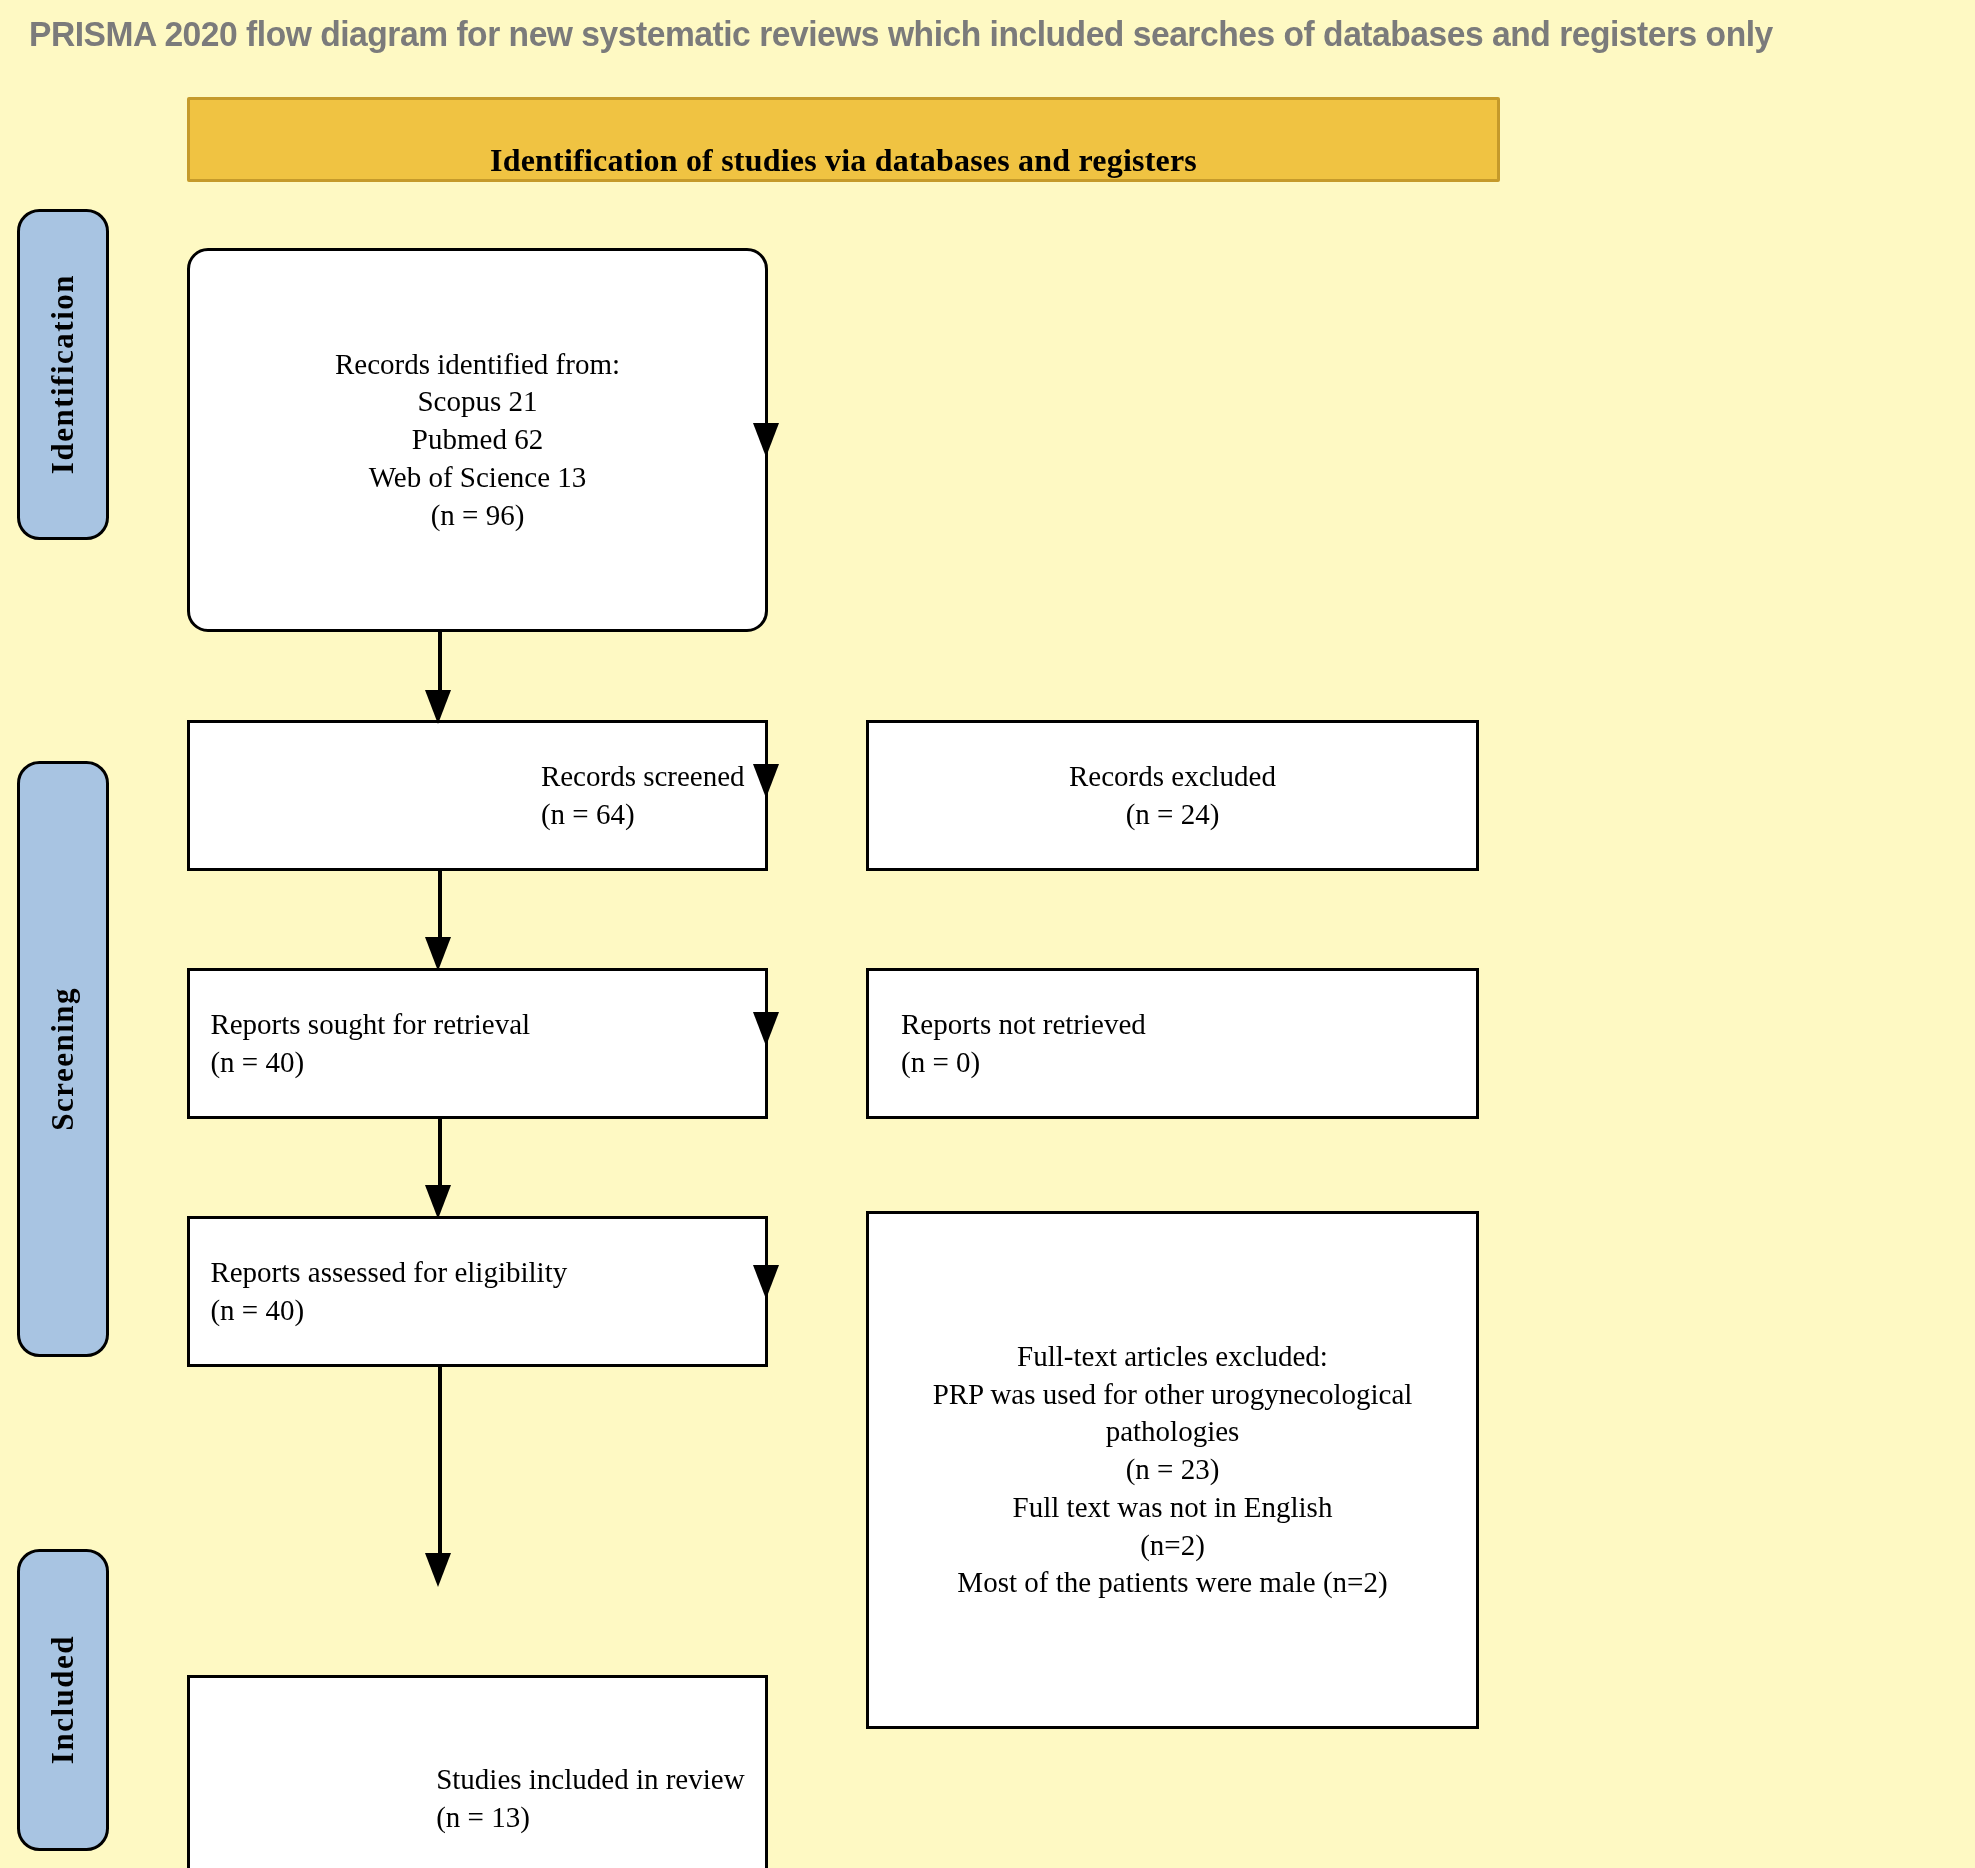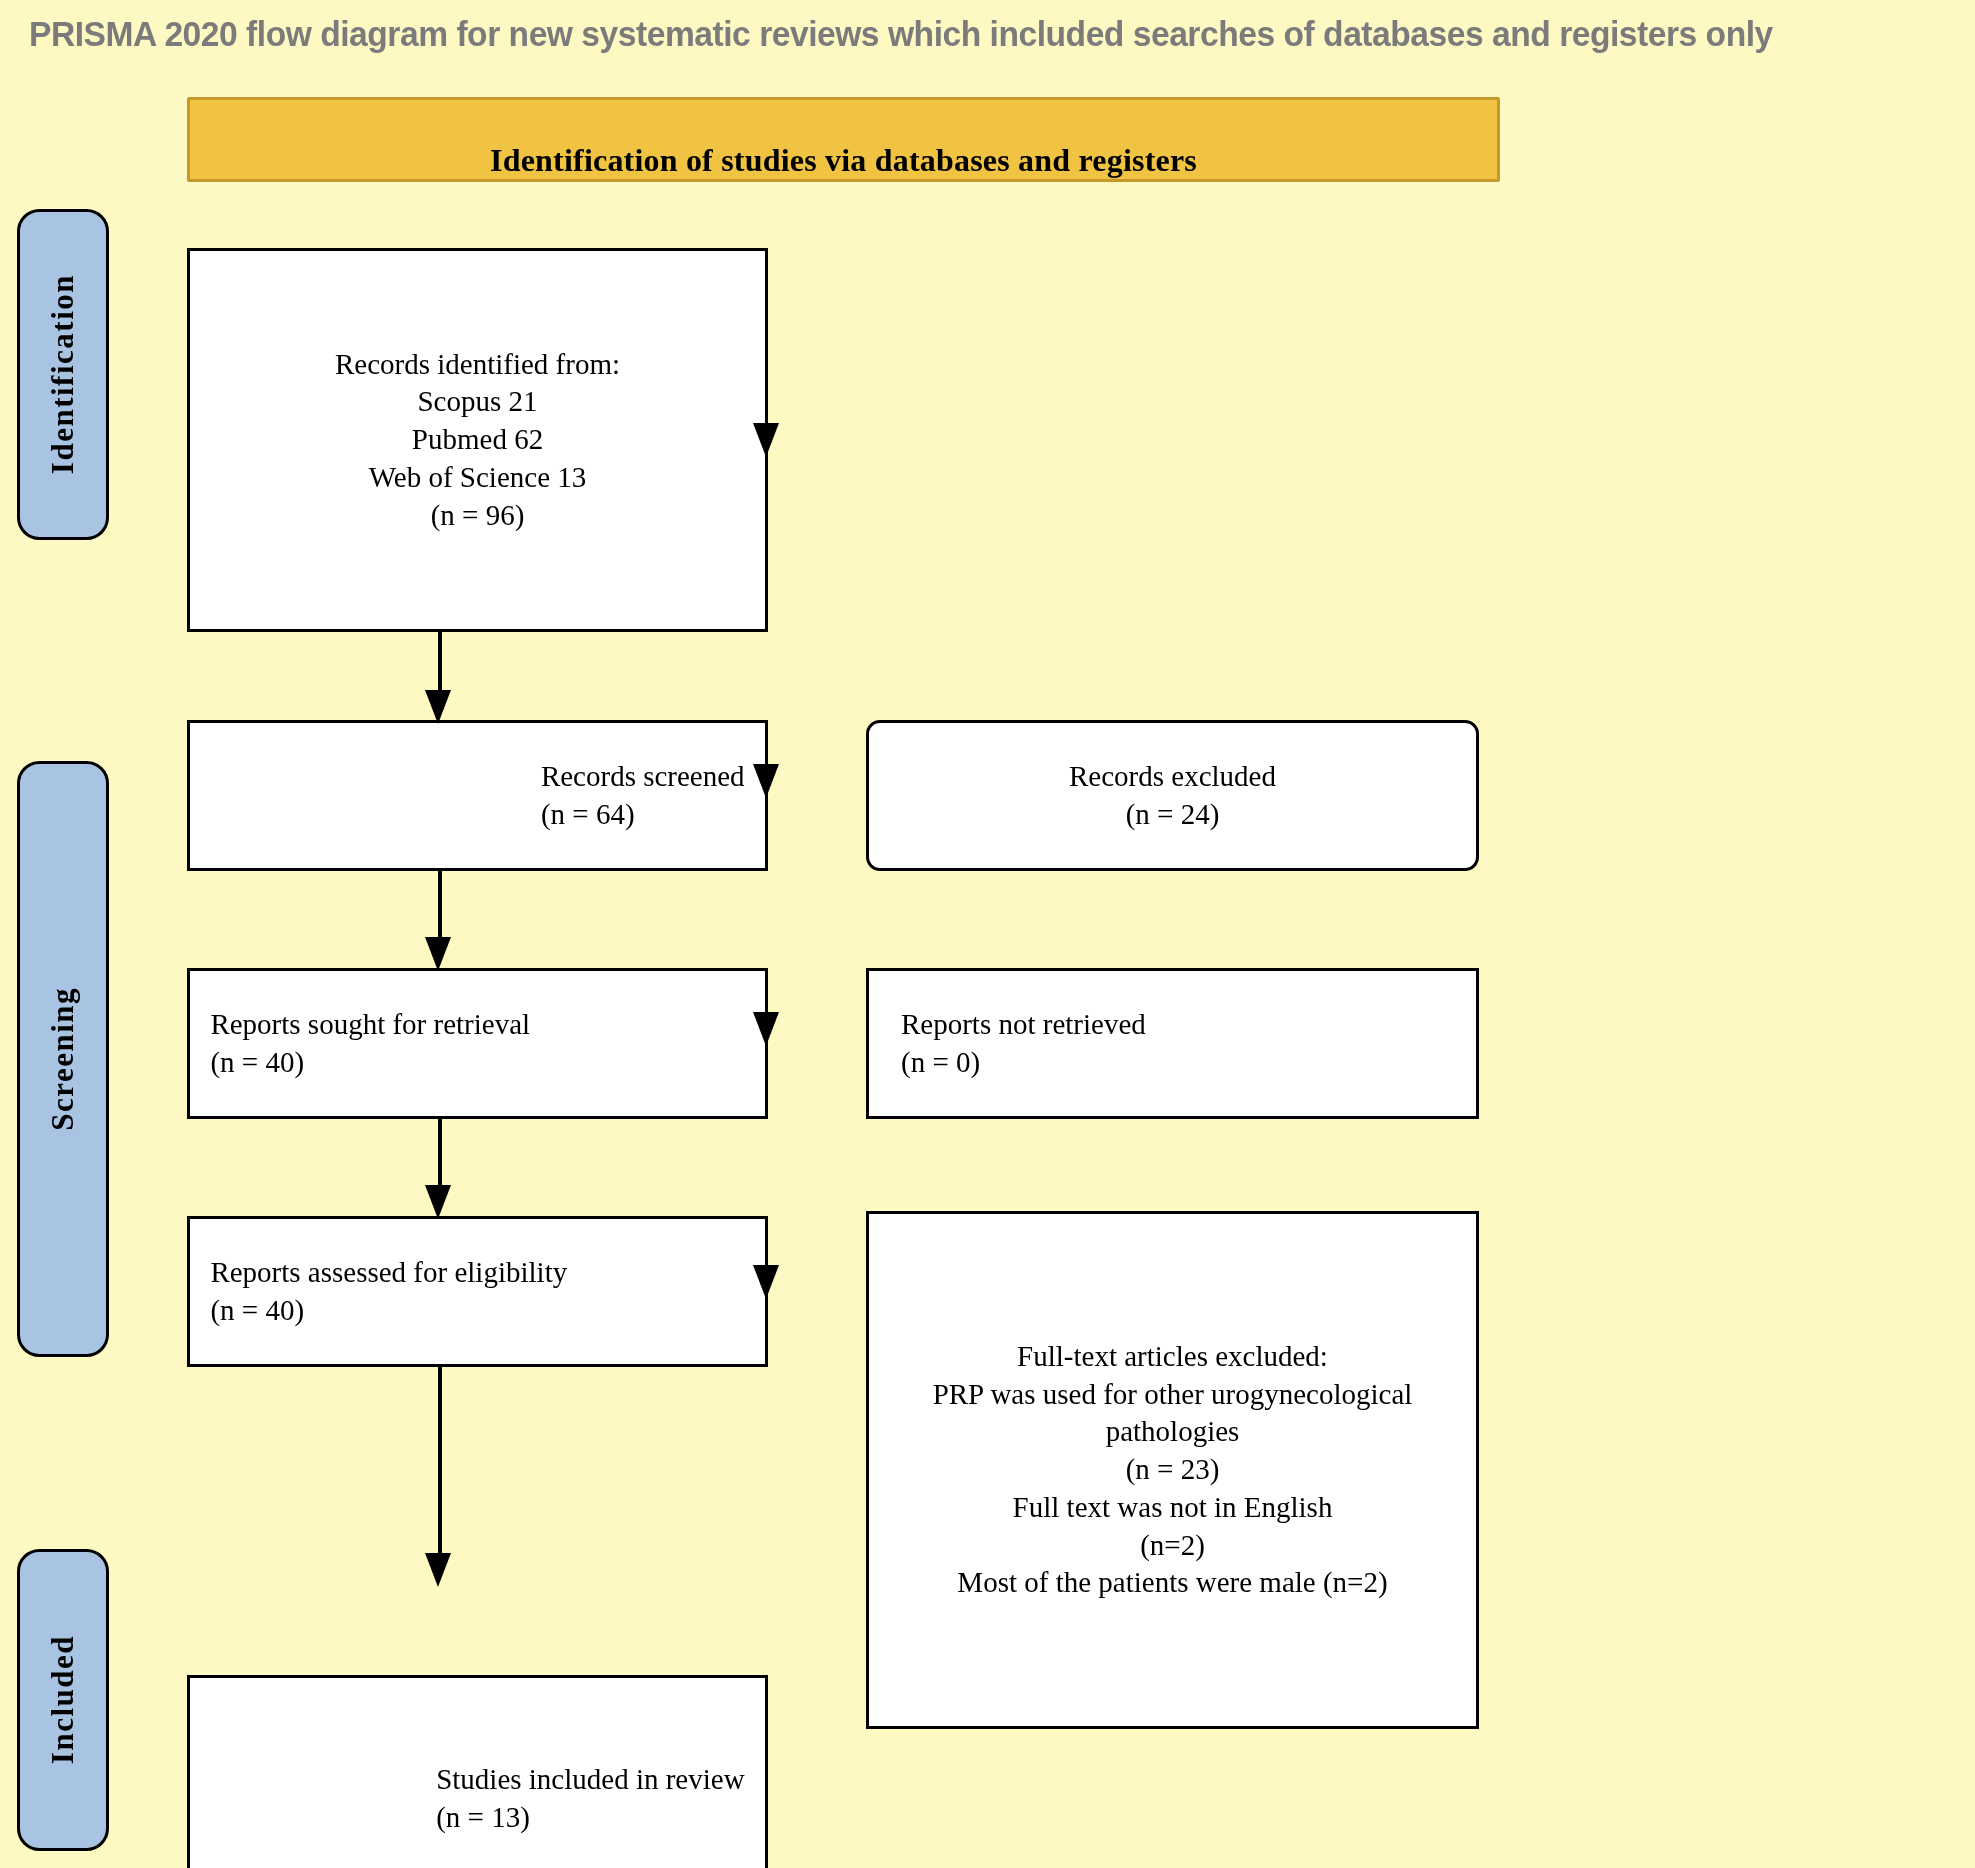--- a/index.html
+++ b/index.html
@@ -99,29 +99,29 @@
     line-height: 1.30;
     color: #000000;
     white-space: pre-wrap;
   }
   .fbox.center p { text-align: center; }
   .fbox.left p   { text-align: left; }
   .fbox.loose p  { line-height: 1.52; }
   .fbox.vcenter { display: flex; flex-direction: column; justify-content: center; }
 
   
-  #box-identified { left: 187px; top: 248px;  width: 581px; height: 384px; }
+  #box-identified { left: 187px; top: 248px;  width: 581px; height: 384px; border-radius: 21px; }
   #box-screened   { left: 187px; top: 720px; width: 581px; height: 151px; align-items: flex-end; }
   #box-sought     { left: 187px; top: 968px; width: 581px; height: 151px; }
   #box-assessed   { left: 187px; top: 1216px; width: 581px; height: 151px; }
   #box-included   { left: 187px; top: 1675px; width: 581px; height: 248px; align-items: flex-end; }
 
   
   #box-removed    { left: 800px; top: 199px;  width: 752px; height: 489px; }
-  #box-excluded   { left: 866px; top: 720px; width: 613px; height: 151px; border-radius: 14px; }
+  #box-excluded   { left: 866px; top: 720px; width: 613px; height: 151px; }
   #box-notretr    { left: 866px; top: 968px; width: 613px; height: 151px; padding-left: 32px; }
   #box-ftexcluded { left: 866px; top: 1211px; width: 613px; height: 518px; }
 
   
   .arrow-line {
     position: absolute;
     background: #000000;
   }
   .arrow-v { width: 3.9px; }
   

